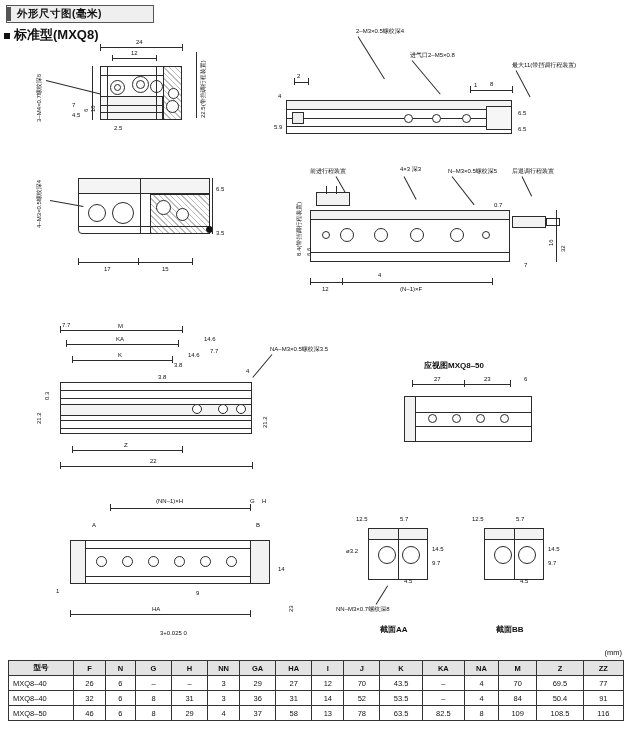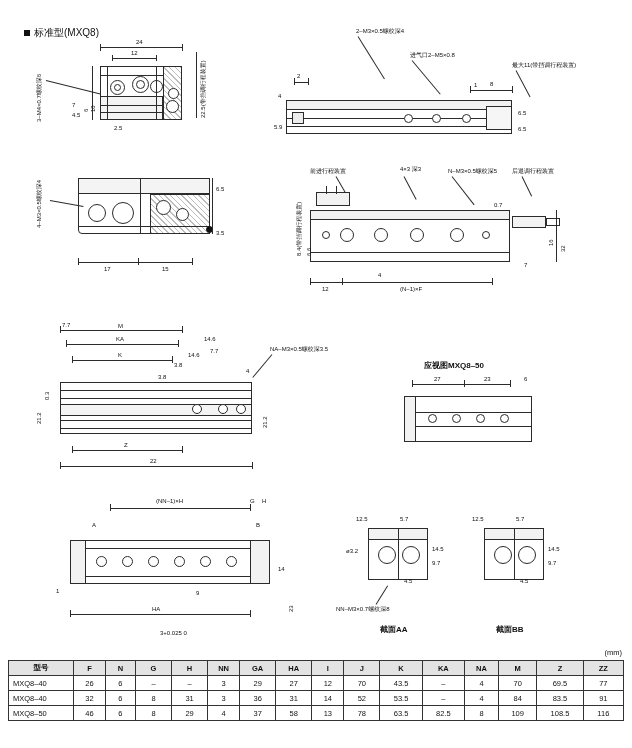--- a/index.html
+++ b/index.html
@@ -15,21 +15,21 @@
 
   
   .hdr{
     position:absolute;left:6px;top:5px;width:146px;height:16px;
     border:1px solid #555;background:#efefef;
     display:flex;align-items:center;
   }
   .hdr .bar{width:4px;height:14px;background:#555;margin-right:6px;}
   .hdr .t{font-size:10.5px;font-weight:bold;letter-spacing:.5px;}
   .subhdr{
-    position:absolute;left:24px;top:26px;font-size:10px;font-weight:normal;
+    position:absolute;left:4px;top:26px;font-size:13px;font-weight:bold;
   }
   .subhdr .sq{display:inline-block;width:6px;height:6px;background:#111;margin-right:4px;}
 
   
   .ln{position:absolute;background:#2b2b2b;}
   .lnh{height:1px;}
   .lnv{width:1px;}
   .box{position:absolute;border:1px solid #2b2b2b;box-sizing:border-box;background:transparent;}
   .boxf{position:absolute;border:1px solid #2b2b2b;box-sizing:border-box;background:#f2f2f2;}
   .cir{position:absolute;border:1px solid #2b2b2b;border-radius:50%;box-sizing:border-box;background:#fff;}
@@ -55,20 +55,24 @@
   }
   table.spec thead th{background:#e3e3e3;font-weight:bold;}
   table.spec td.model{text-align:left;padding-left:4px;}
   .unit{position:absolute;right:10px;top:648px;font-size:7.5px;}
 </style>
 </head>
 <body>
 
 <div class="page">
 
+  <div class="hdr">
+    <div class="bar"></div>
+    <div class="t">外形尺寸图(毫米)</div>
+  </div>
   <div class="subhdr">
     <span class="sq"></span><span>标准型(MXQ8)</span>
   </div>
 
   <div>
 
     <div class="box" style="left:100px;top:66px;width:82px;height:54px;"></div>
     <div class="hatch" style="left:163px;top:66px;width:19px;height:54px;"></div>
     <div class="box" style="left:100px;top:96px;width:63px;height:24px;background:#f4f4f4;"></div>
 
@@ -402,21 +406,21 @@
         <td>31</td>
         <td>3</td>
         <td>36</td>
         <td>31</td>
         <td>14</td>
         <td>52</td>
         <td>53.5</td>
         <td>–</td>
         <td>4</td>
         <td>84</td>
-        <td>83.5</td>
+        <td>50.4</td>
         <td>91</td>
       </tr>
       <tr>
         <td class="model">MXQ8–50</td>
         <td>46</td>
         <td>6</td>
         <td>8</td>
         <td>29</td>
         <td>4</td>
         <td>37</td>

